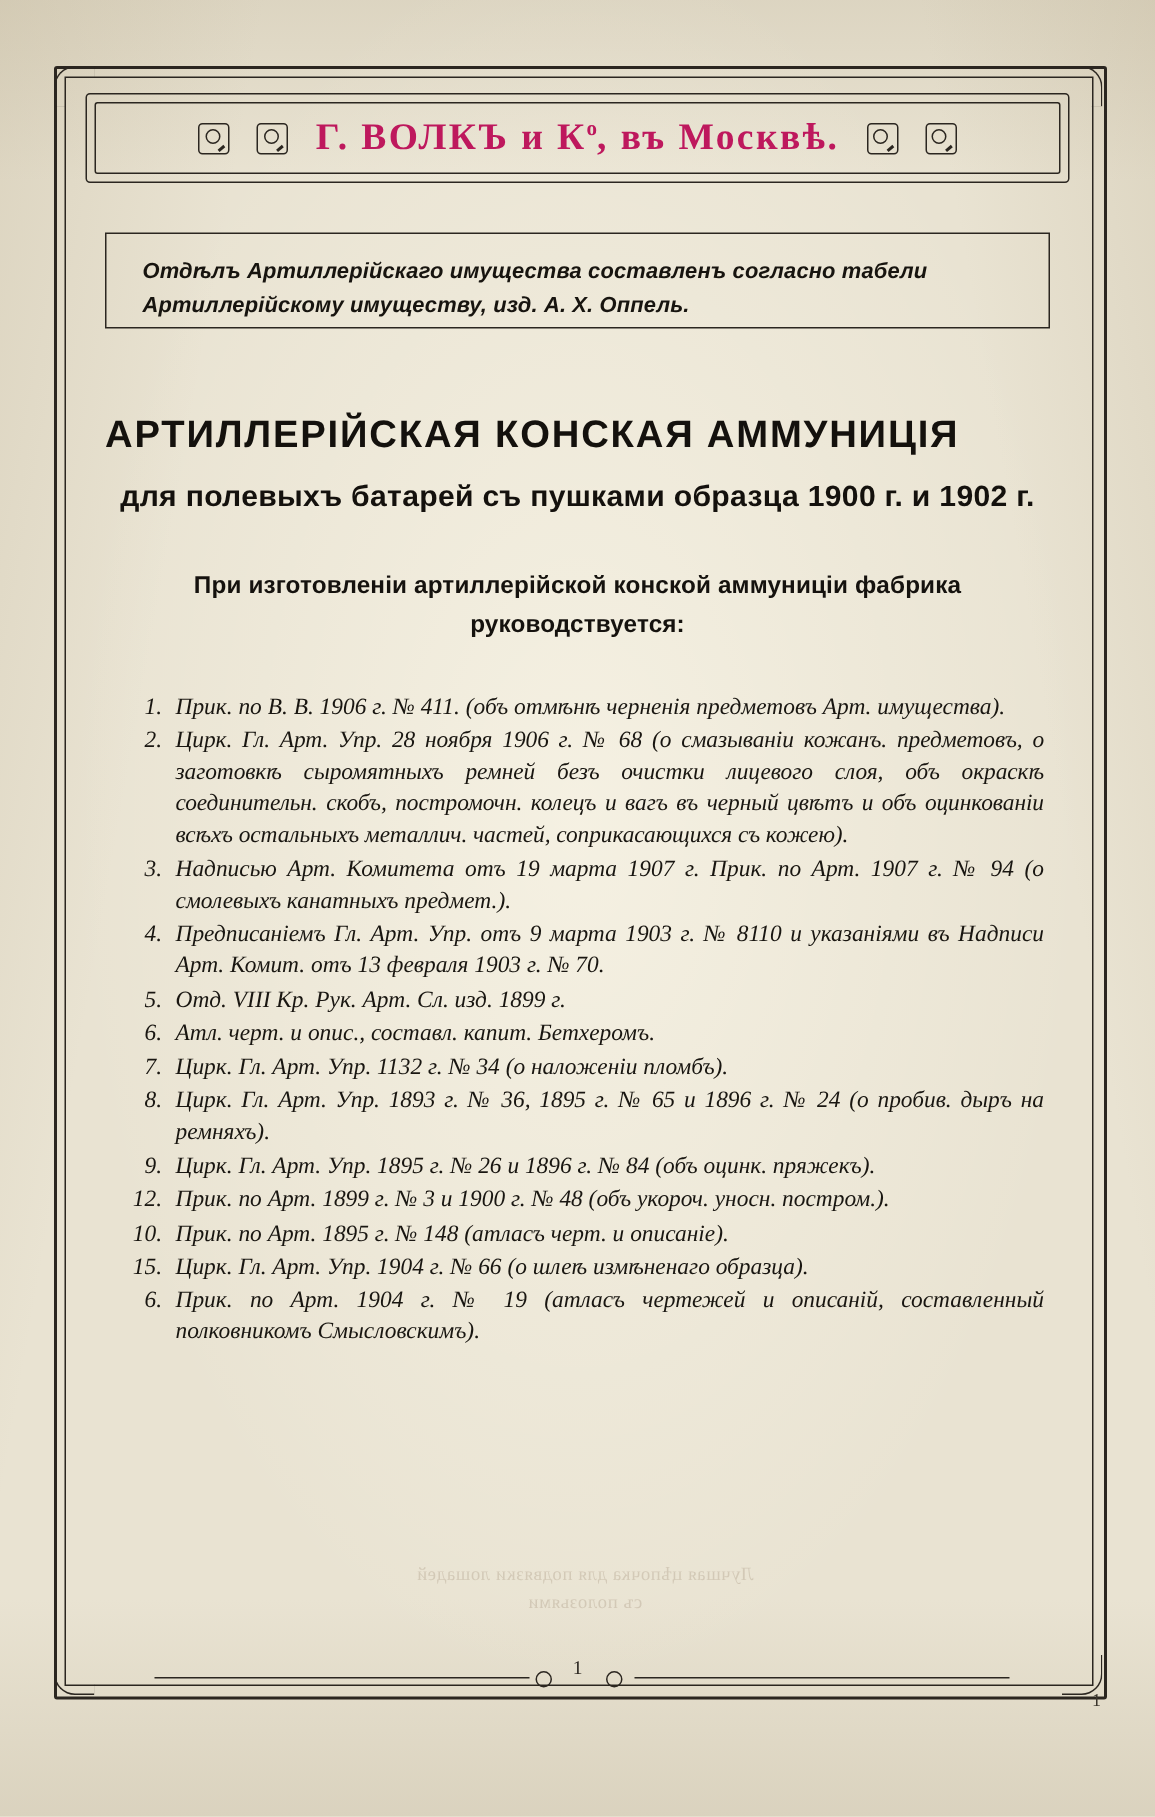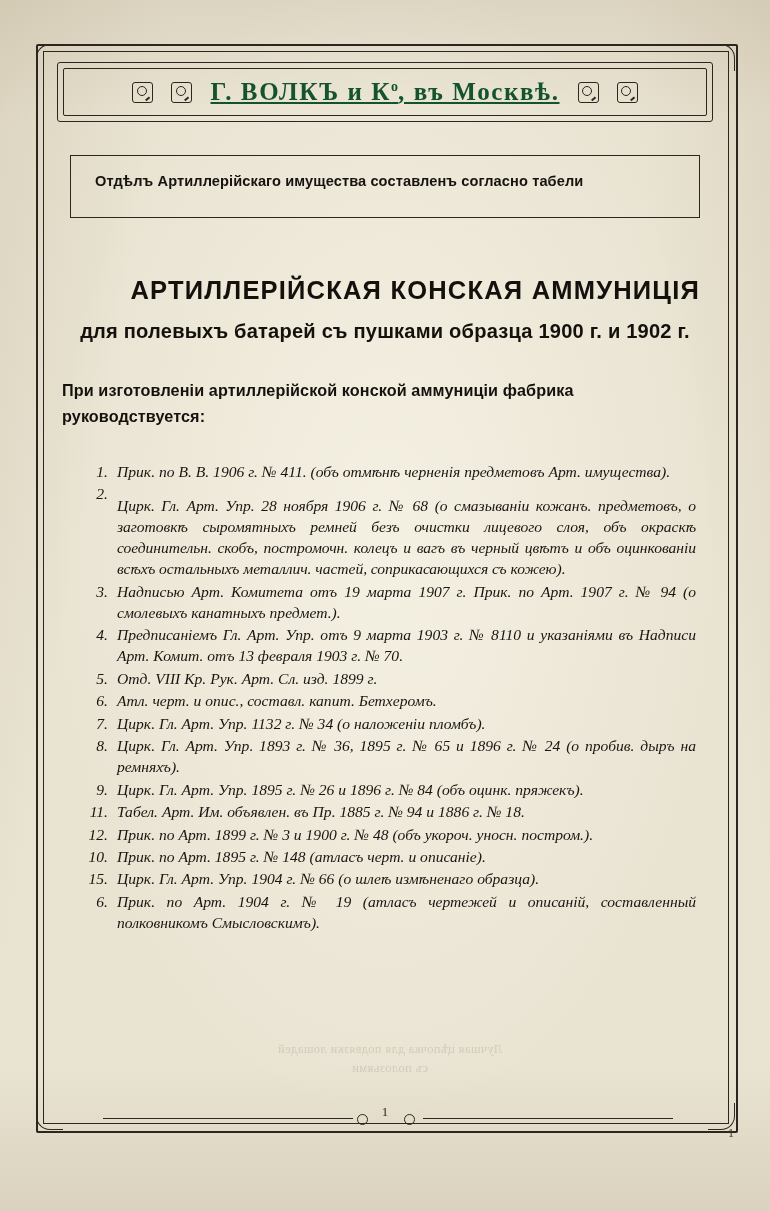--- a/index.html
+++ b/index.html
@@ -106,23 +106,22 @@
     height: 60px;
     display: flex;
     align-items: center;
     justify-content: center;
     gap: 18px;
   }
   .hdr-title {
     font-size: 25px;
     font-weight: bold;
     letter-spacing: 1.6px;
-    color: #14532d;
+    color: #be185d;
     white-space: nowrap;
-    text-decoration: underline;
   }
   .hdr-title .sup {
     font-size: 14px;
     vertical-align: super;
     letter-spacing: 0;
   }
   .orn {
     width: 19px;
     height: 19px;
     border: 1.5px solid #2b2620;
@@ -148,39 +147,40 @@
   }
 
   
   .notice {
     position: absolute;
     left: 70px;
     top: 155px;
     width: 630px;
     box-sizing: border-box;
     border: 1.6px solid #2b2620;
-    padding: 14px 22px 24px 24px;
+    padding: 14px 22px 3px 24px;
+    font-style: italic;
   }
   .notice p {
     margin: 0;
     font-family: "Liberation Sans", sans-serif;
     font-size: 14.6px;
     font-weight: bold;
     line-height: 1.55;
     letter-spacing: 0.1px;
     color: #17140f;
   }
 
   
   .title-main {
     position: absolute;
     left: 70px;
     top: 276px;
     width: 630px;
-    text-align: right;
+    text-align: left;
     font-family: "Liberation Sans", sans-serif;
     font-size: 25.5px;
     font-weight: bold;
     letter-spacing: 1.2px;
     color: #14110d;
   }
   .title-sub {
     position: absolute;
     left: 60px;
     top: 320px;
@@ -191,20 +191,21 @@
     font-weight: bold;
     letter-spacing: 0.2px;
     color: #14110d;
     transform: scaleX(1.03);
   }
   .title-lead {
     position: absolute;
     left: 62px;
     top: 377px;
     width: 646px;
+    text-align: center;
     font-family: "Liberation Sans", sans-serif;
     font-size: 16.2px;
     font-weight: bold;
     line-height: 1.62;
     letter-spacing: 0.1px;
     color: #15120e;
   }
 
   
   .list {
@@ -227,21 +228,21 @@
     width: 32px;
     text-align: right;
     padding-right: 9px;
     font-style: italic;
   }
   .item .txt {
     flex: 1;
     text-align: justify;
     text-justify: inter-word;
   }
-  .item.dense .txt { letter-spacing: -0.05px; margin-top: 12px; }
+  .item.dense .txt { letter-spacing: -0.05px; }
 
   
   .footer-rule {
     position: absolute;
     left: 43px;
     top: 1112px;
     width: 684px;
     height: 12px;
   }
   .footer-rule .ln {
@@ -304,20 +305,21 @@
     <span class="orn"></span>
     <span class="hdr-title">
       <span>Г. ВОЛКЪ и К</span><span class="sup">о</span><span>, въ Москвѣ.</span>
     </span>
     <span class="orn"></span>
     <span class="orn"></span>
   </div>
 
   <div class="notice">
     <p>Отдѣлъ Артиллерійскаго имущества составленъ согласно табели</p>
+    <p>Артиллерійскому имуществу, изд. А. Х. Оппель.</p>
   </div>
 
   <div class="title-main">АРТИЛЛЕРІЙСКАЯ КОНСКАЯ АММУНИЦІЯ</div>
   <div class="title-sub">для полевыхъ батарей съ пушками образца 1900 г. и 1902 г.</div>
   <div class="title-lead">
     <div>При изготовленіи артиллерійской конской аммуниціи фабрика</div>
     <div>руководствуется:</div>
   </div>
 
   <div class="list" id="regulations-list">
@@ -349,24 +351,20 @@
         <span class="num">7.</span>
         <span class="txt">Цирк. Гл. Арт. Упр. 1132 г. № 34 (о наложеніи пломбъ).</span>
       </div>
       <div class="item">
         <span class="num">8.</span>
         <span class="txt">Цирк. Гл. Арт. Упр. 1893 г. № 36, 1895 г. № 65 и 1896 г. № 24 (о пробив. дыръ на ремняхъ).</span>
       </div>
       <div class="item">
         <span class="num">9.</span>
         <span class="txt">Цирк. Гл. Арт. Упр. 1895 г. № 26 и 1896 г. № 84 (объ оцинк. пряжекъ).</span>
-      </div>
-      <div class="item">
-        <span class="num">11.</span>
-        <span class="txt">Табел. Арт. Им. объявлен. въ Пр. 1885 г. № 94 и 1886 г. № 18.</span>
       </div>
       <div class="item">
         <span class="num">12.</span>
         <span class="txt">Прик. по Арт. 1899 г. № 3 и 1900 г. № 48 (объ укороч. уносн. постром.).</span>
       </div>
       <div class="item">
         <span class="num">10.</span>
         <span class="txt">Прик. по Арт. 1895 г. № 148 (атласъ черт. и описаніе).</span>
       </div>
       <div class="item">

